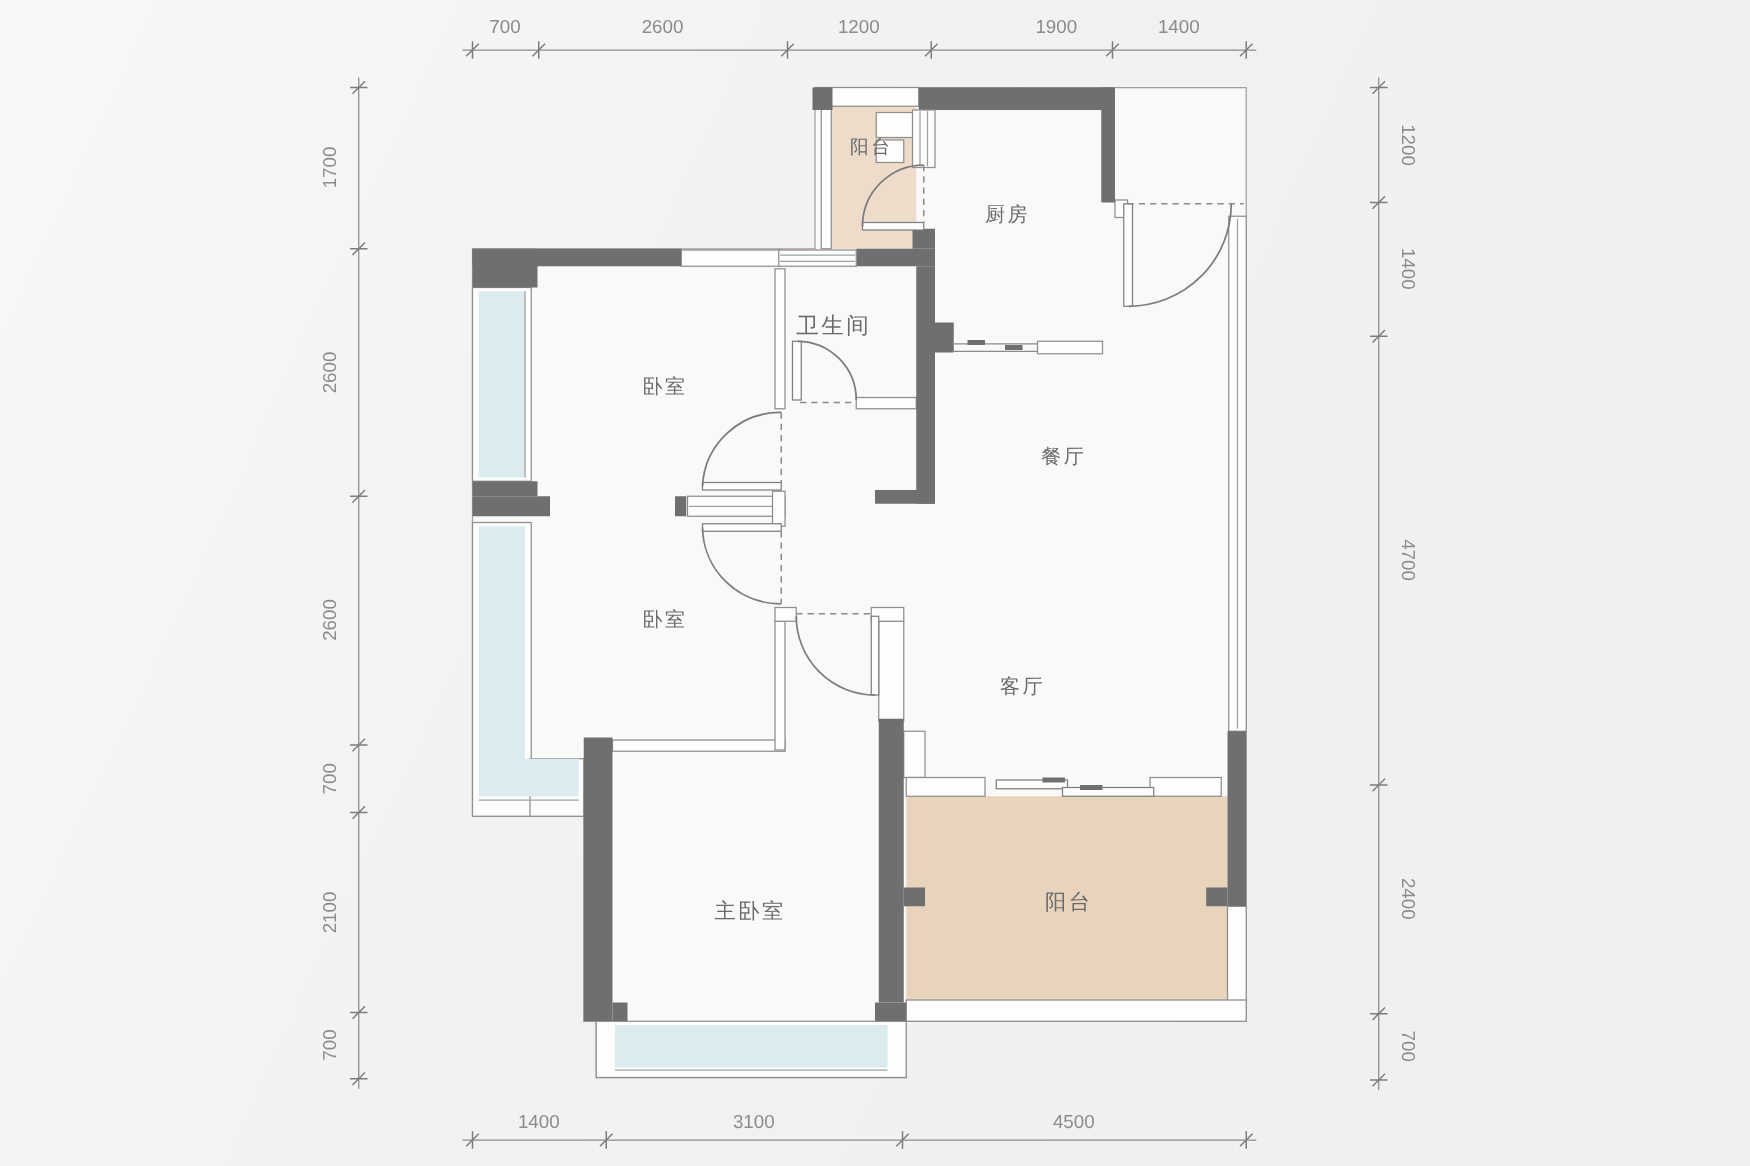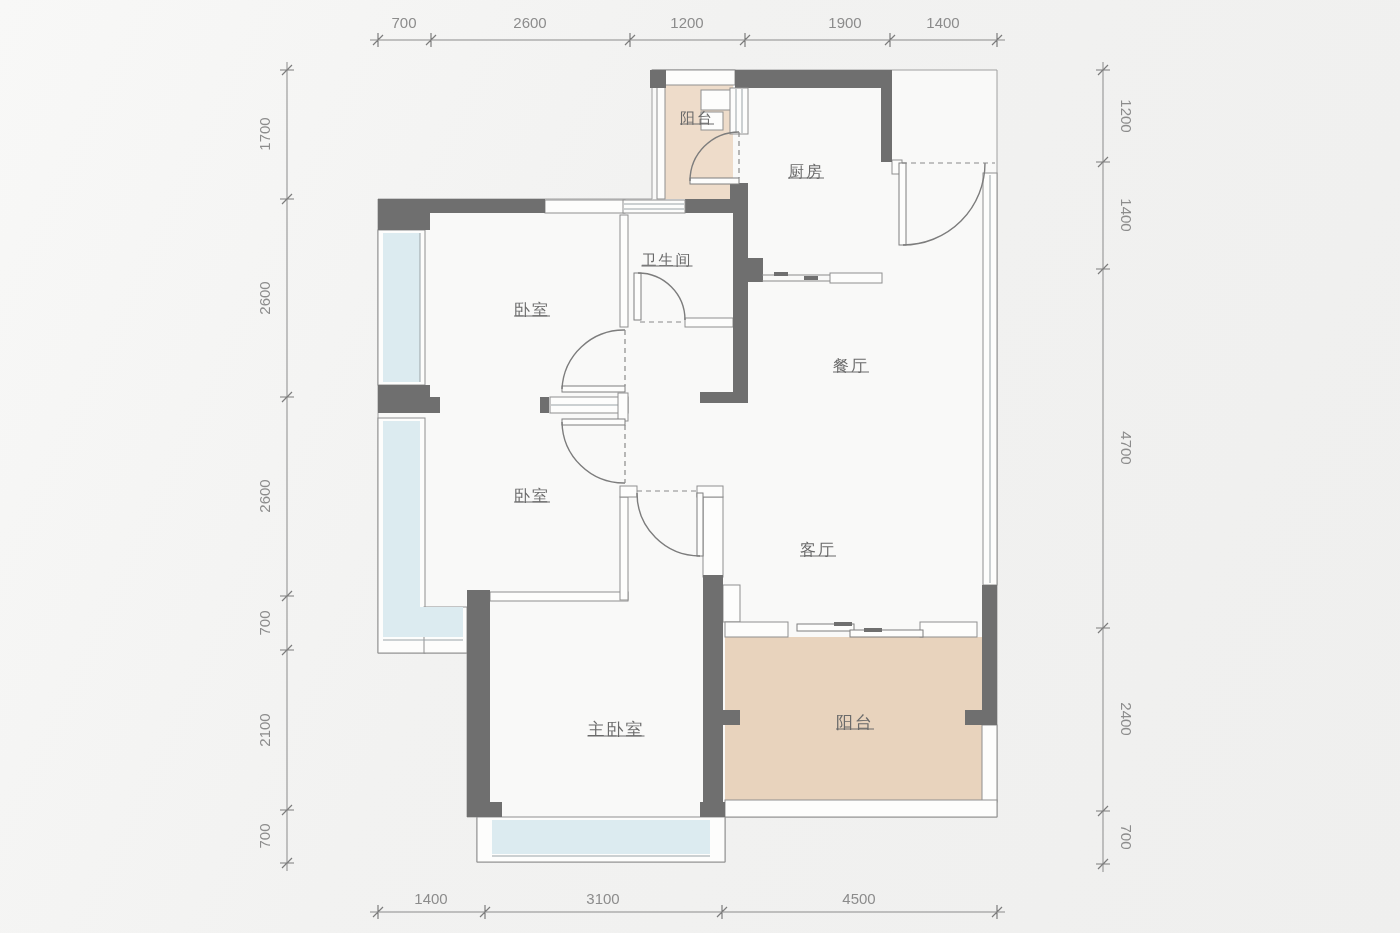--- a/index.html
+++ b/index.html
@@ -18,21 +18,21 @@
   .tan1{fill:var(--balcony_top,#eedcca);}
   .tan2{fill:var(--balcony_bottom,#e8d3bd);}
   .arc{fill:none;stroke:#7d7d7d;stroke-width:1.4;}
   .dash{fill:none;stroke:#8a8a8a;stroke-width:1.2;stroke-dasharray:5 4;}
   .fline{fill:none;stroke:#9aa3a7;stroke-width:1;}
   .dline{fill:none;stroke:#8b8b8b;stroke-width:1;}
   .tick{fill:none;stroke:#7d7d7d;stroke-width:1.2;}
   .mark{fill:#6f6f6f;}
   .room-label{
     position:absolute;transform:translate(-50%,-50%);
-    color:var(--text,#6a6a6a);font-size:16px;letter-spacing:2px;white-space:nowrap;text-decoration:underline;
+    color:var(--text,#6a6a6a);font-size:16px;letter-spacing:2px;white-space:nowrap;
   }
   .dim{
     position:absolute;transform:translate(-50%,-50%);
     color:var(--dimtext,#8c8c8c);font-size:15px;white-space:nowrap;
   }
   .dim.vl{transform:translate(-50%,-50%) rotate(-90deg);}
   .dim.vr{transform:translate(-50%,-50%) rotate(90deg);}
 </style>
 </head>
 <body>
@@ -169,26 +169,26 @@
     <line class="dline" x1="287" y1="62" x2="287" y2="871"></line>
     <path class="tick" d="M280,70 H294 M282,75 L292,65 M280,199 H294 M282,204 L292,194 M280,397 H294 M282,402 L292,392 M280,596 H294 M282,601 L292,591 M280,650 H294 M282,655 L292,645 M280,810 H294 M282,815 L292,805 M280,863 H294 M282,868 L292,858"></path>
 
     <line class="dline" x1="1103" y1="62" x2="1103" y2="872"></line>
     <path class="tick" d="M1096,70 H1110 M1098,75 L1108,65 M1096,162 H1110 M1098,167 L1108,157 M1096,269 H1110 M1098,274 L1108,264 M1096,628 H1110 M1098,633 L1108,623 M1096,811 H1110 M1098,816 L1108,806 M1096,864 H1110 M1098,869 L1108,859"></path>
   </g>
 </svg>
 
 <div class="room-label" style="left:697px;top:118px;font-size:15px">阳台</div>
 <div class="room-label" style="left:806px;top:172px">厨房</div>
-<div class="room-label" style="left:667px;top:260px;font-size:15px">卫生间</div>
+<div class="room-label" style="left:667px;top:260px;font-size:18px">卫生间</div>
 <div class="room-label" style="left:532px;top:310px">卧室</div>
 <div class="room-label" style="left:851px;top:366px">餐厅</div>
 <div class="room-label" style="left:532px;top:496px">卧室</div>
 <div class="room-label" style="left:818px;top:550px">客厅</div>
-<div class="room-label" style="left:616px;top:729px;font-size:17px">主卧室</div>
+<div class="room-label" style="left:600px;top:729px;font-size:17px">主卧室</div>
 <div class="room-label" style="left:855px;top:722px;font-size:17px">阳台</div>
 
 <div class="dim" style="left:404px;top:22px">700</div>
 <div class="dim" style="left:530px;top:22px">2600</div>
 <div class="dim" style="left:687px;top:22px">1200</div>
 <div class="dim" style="left:845px;top:22px">1900</div>
 <div class="dim" style="left:943px;top:22px">1400</div>
 
 <div class="dim" style="left:431px;top:898px">1400</div>
 <div class="dim" style="left:603px;top:898px">3100</div>

